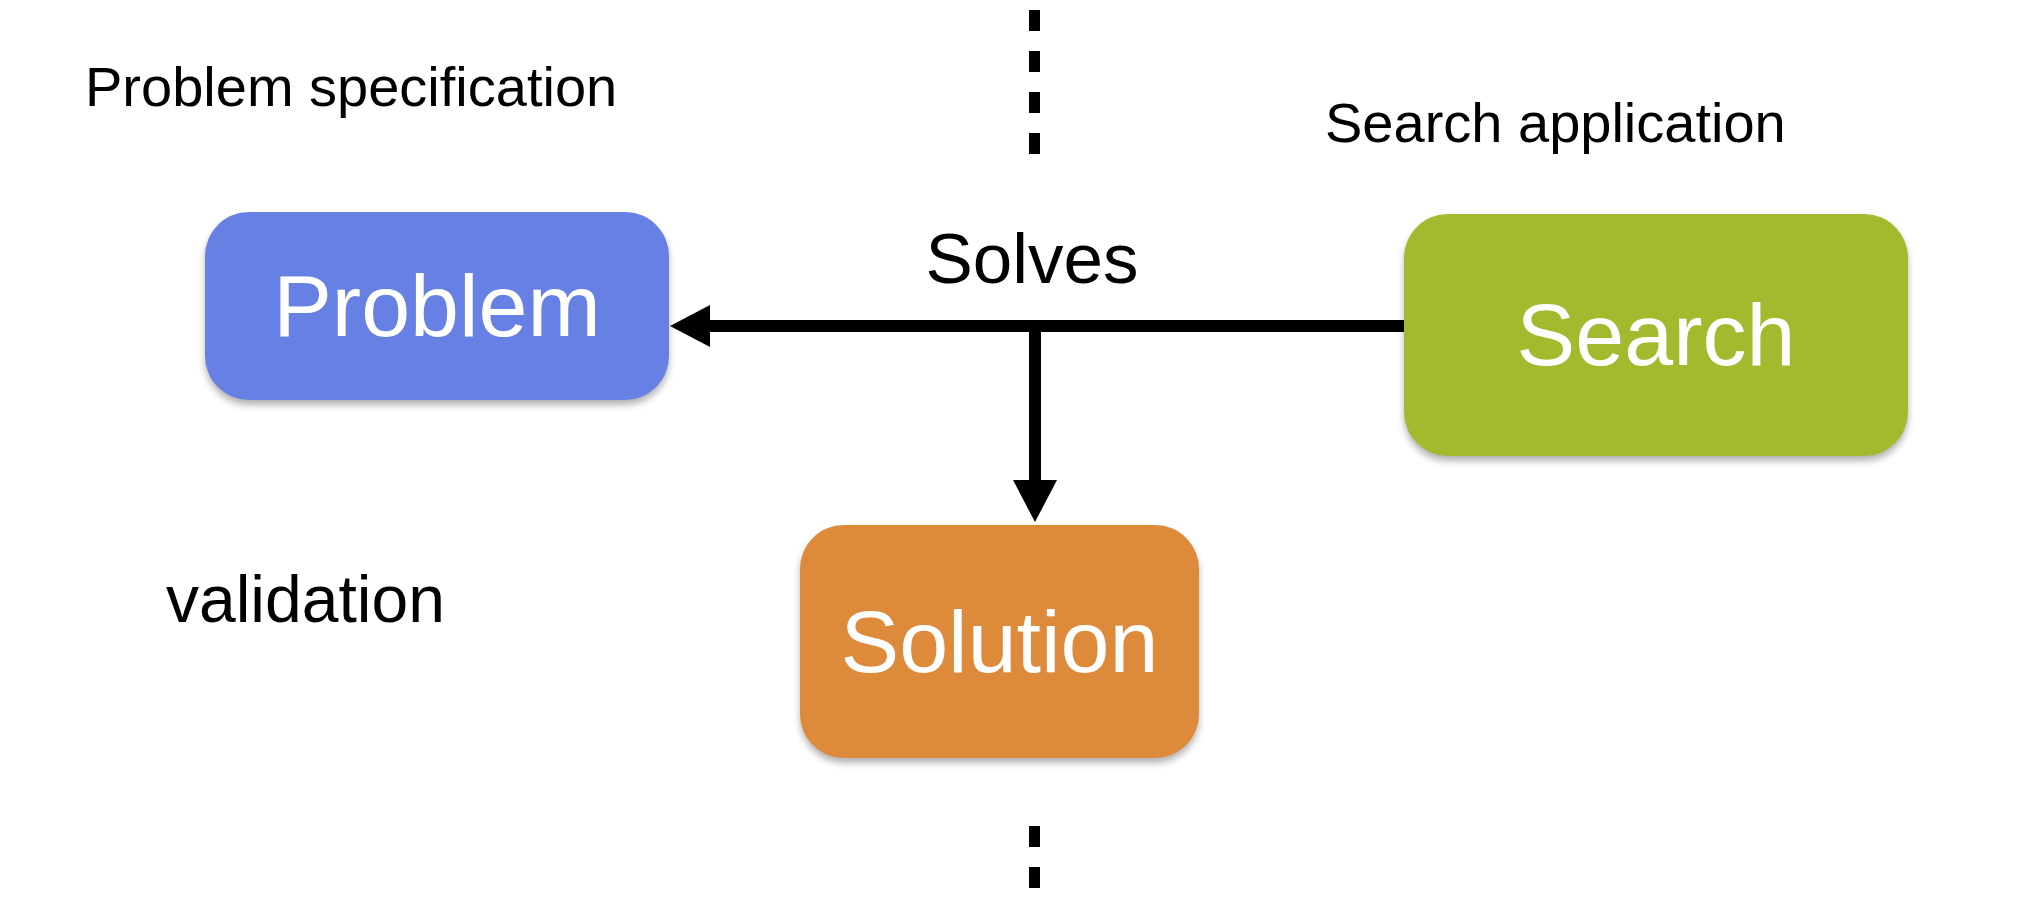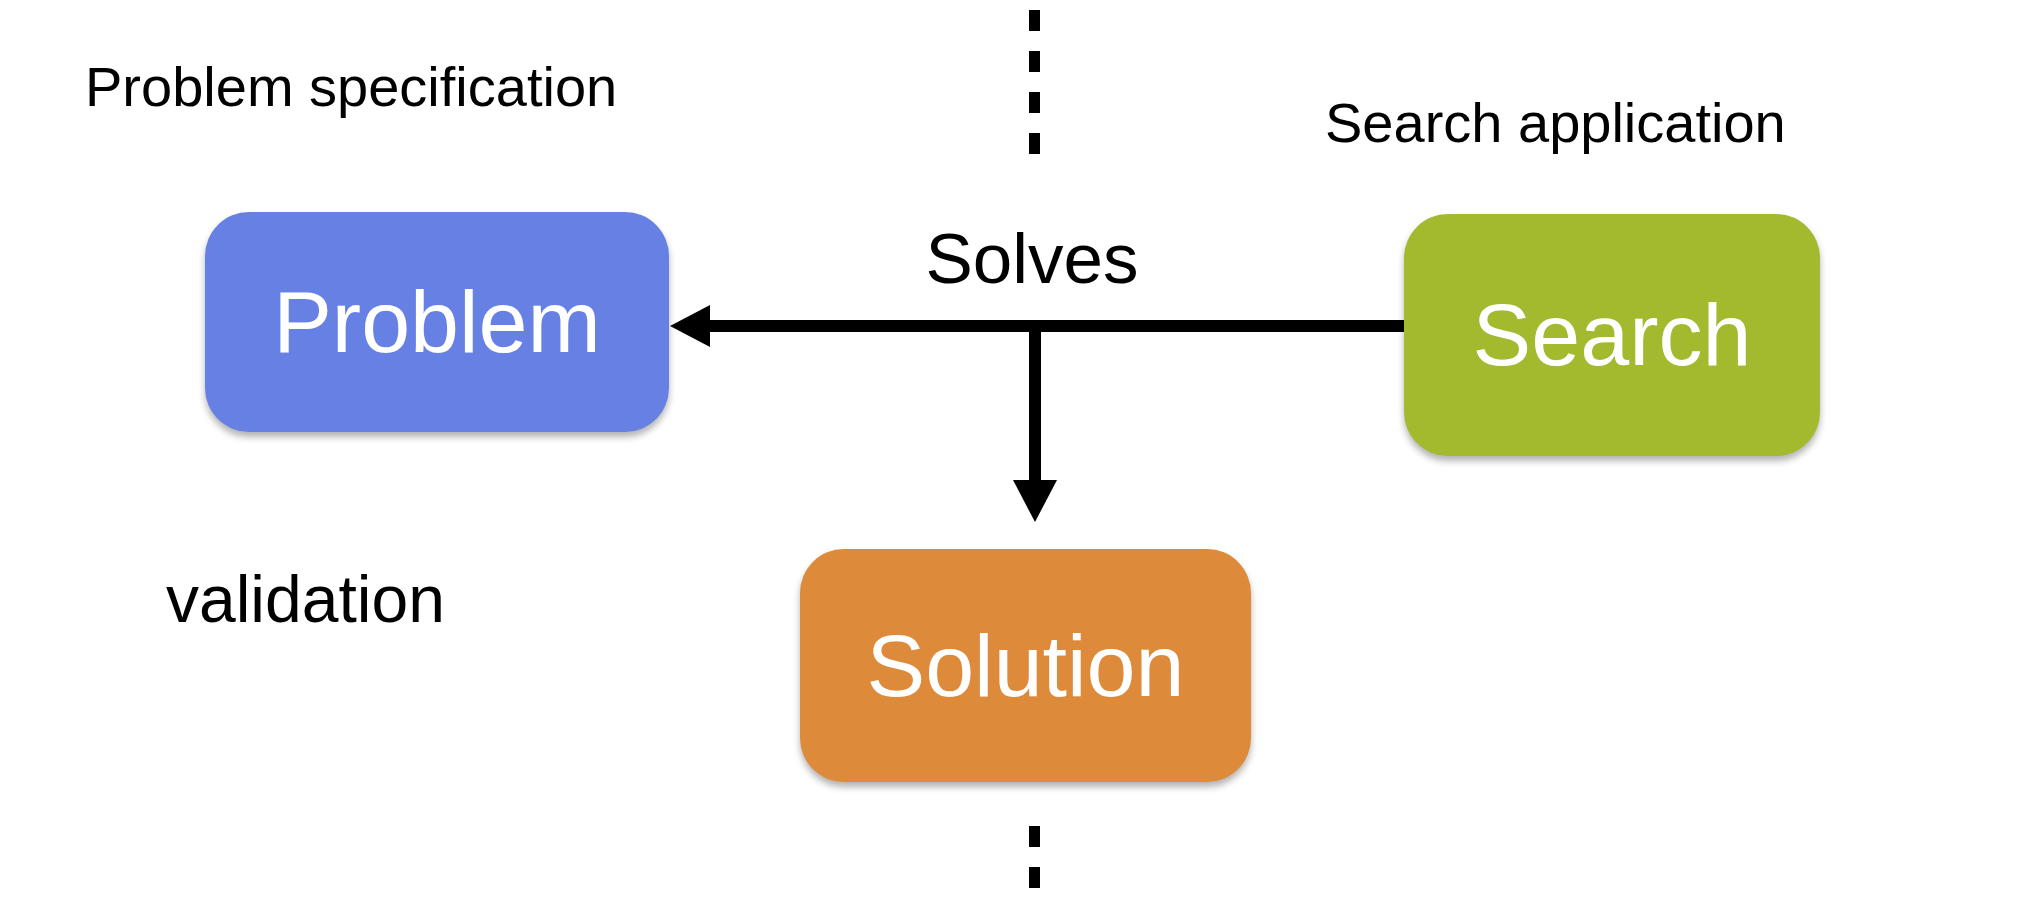--- a/index.html
+++ b/index.html
@@ -37,23 +37,23 @@
   .node {
     display: flex;
     align-items: center;
     justify-content: center;
     border-radius: 44px;
     color: #ffffff;
     font-size: 88px;
     box-shadow: 0 5px 7px rgba(0,0,0,0.30);
     white-space: nowrap;
   }
-  #node-problem  { left: 205px;  top: 212px; width: 464px; height: 220px; background: #6780e4; }
-  #node-search   { left: 1404px; top: 214px; width: 416px; height: 242px; background: #a3ba2f; }
-  #node-solution { left: 800px;  top: 549px; width: 451px; height: 233px; background: #dd8a3b; }
+  #node-problem  { left: 205px;  top: 212px; width: 464px; height: 188px; background: #6780e4; }
+  #node-search   { left: 1404px; top: 214px; width: 504px; height: 242px; background: #a3ba2f; }
+  #node-solution { left: 800px;  top: 525px; width: 399px; height: 233px; background: #dd8a3b; }
 
   
   .edge-h { left: 706px; top: 320px; width: 698px; height: 12px; background: #000; }
   .edge-v { left: 1029px; top: 320px; width: 12px; height: 162px; background: #000; }
   .head-left {
     left: 670px; top: 305px; width: 0; height: 0;
     border-top: 21px solid transparent;
     border-bottom: 21px solid transparent;
     border-right: 40px solid #000;
   }

